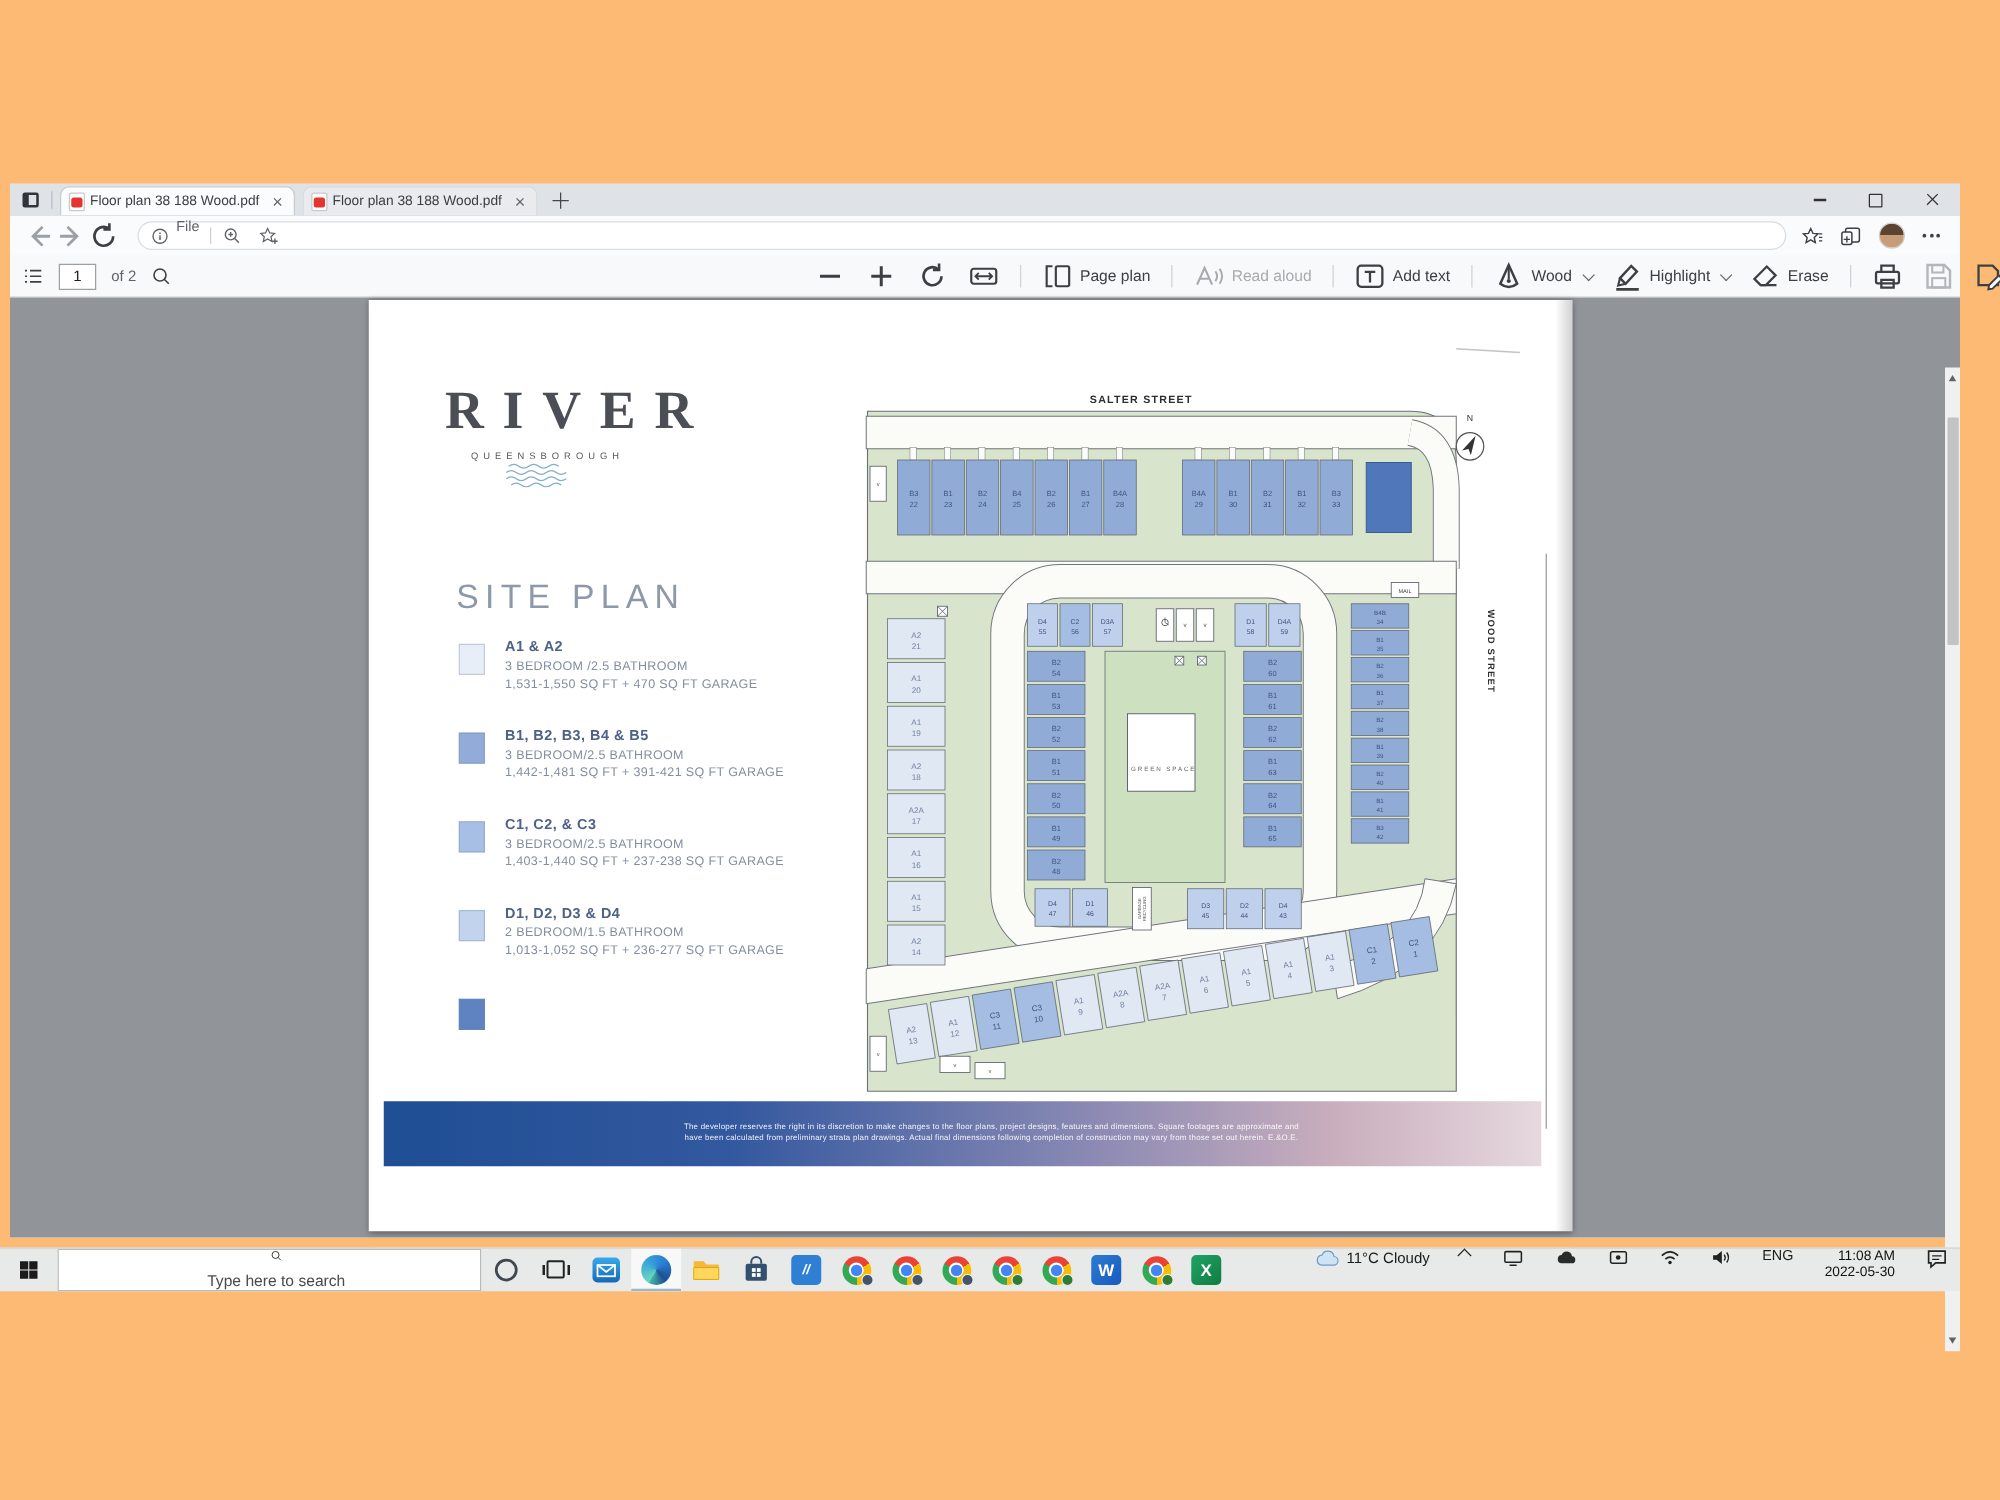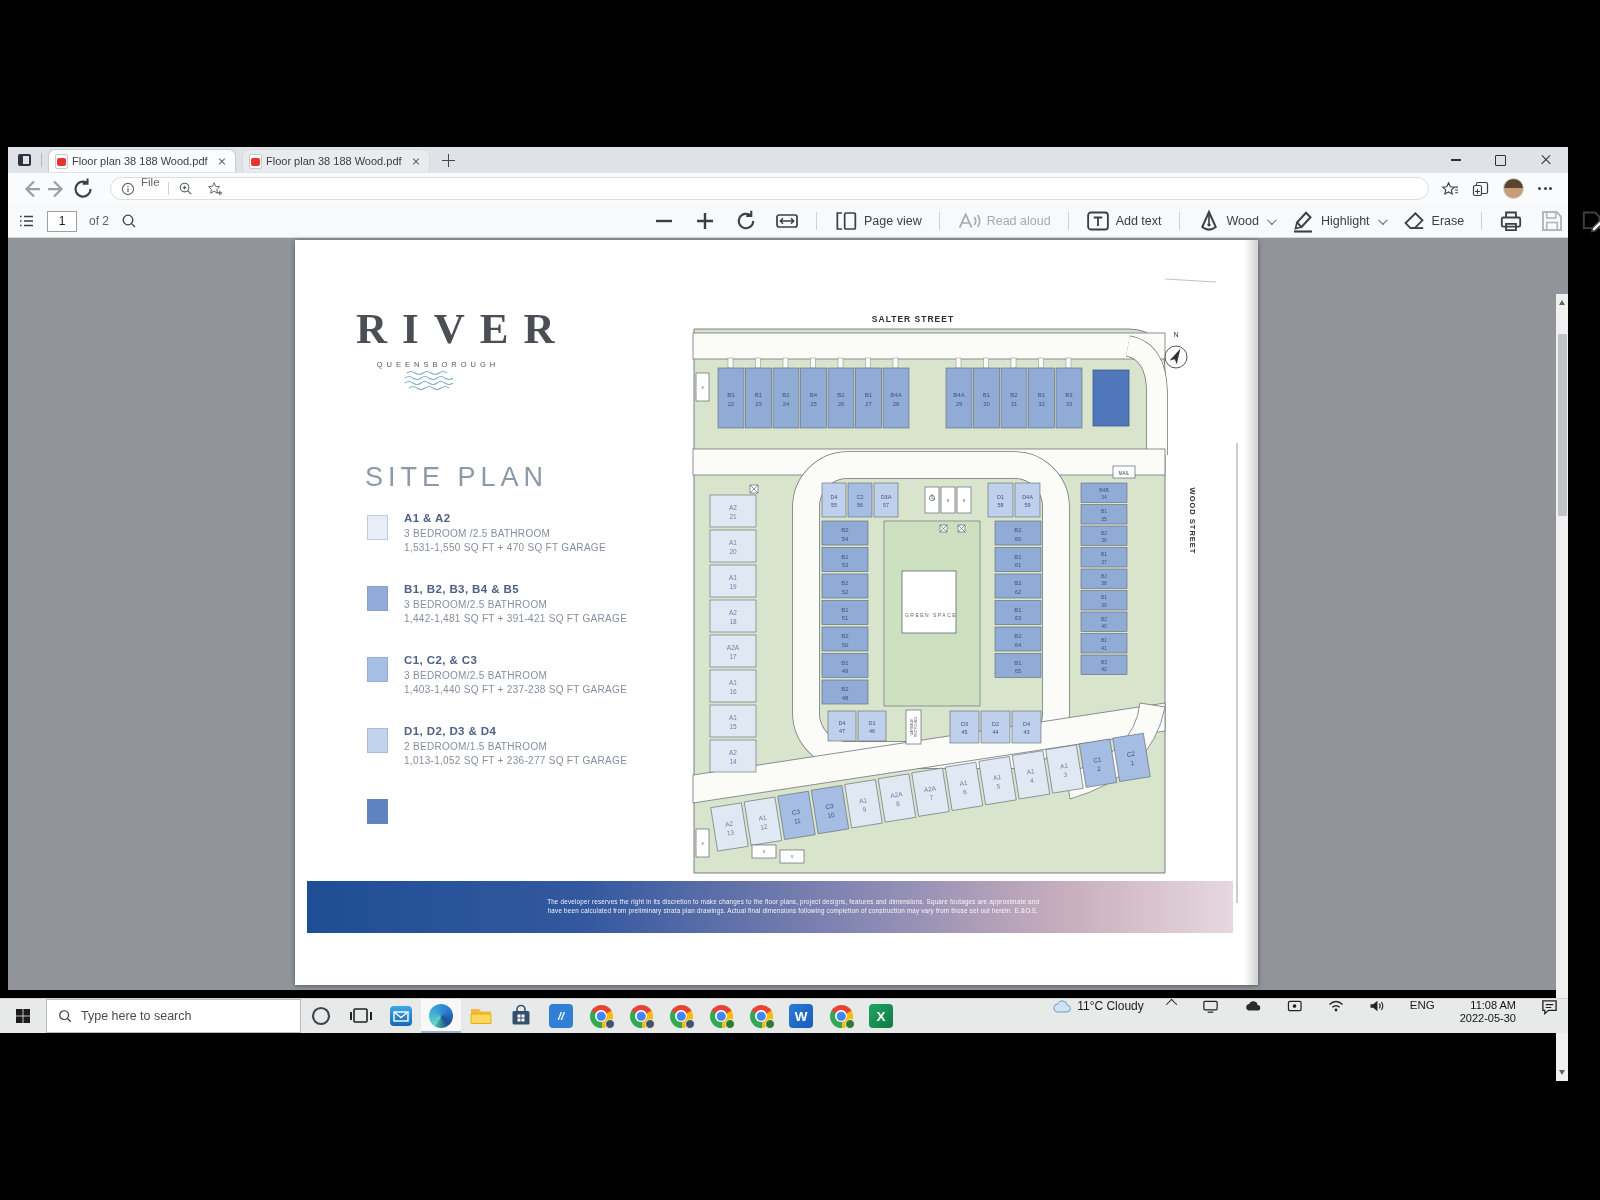--- a/index.html
+++ b/index.html
@@ -1,18 +1,18 @@
 <!DOCTYPE html>
 <html><head>
 <meta charset="utf-8">
 <style>
   * { margin:0; padding:0; box-sizing:border-box; }
   html,body { width:1600px; height:1200px; background:#fff; overflow:hidden;
               font-family:"Liberation Sans", sans-serif; }
-  .canvas { position:relative; width:1600px; height:1200px; background:#000000; }
+  .canvas { position:relative; width:1600px; height:1200px; background:#fdba74; }
 
   
   .window { position:absolute; left:8px; top:147px; width:1560px; height:843px; background:#fff; }
 
   .tabbar { position:relative; height:26px; background:#dfe2e7; }
   .tabactions { position:absolute; left:4px; top:4px; width:24px; height:18px; border-radius:4px;
                 display:flex; align-items:center; justify-content:center; }
   .tabactions .sq { width:13px; height:12px; border:2px solid #30343b; border-radius:2px; border-left-width:5px; }
   .tabsep { position:absolute; left:33px; top:6px; width:1px; height:14px; background:#b9bcc1; }
   .tab { position:absolute; top:2px; height:23px; width:188px; border-radius:7px 7px 0 0;
@@ -90,22 +90,22 @@
   .vscroll { position:absolute; right:0; top:56px; width:12px; height:787px; background:#f0f0f0; }
   .varrow { position:absolute; left:2.5px; width:0; height:0; }
   .varrow.up { top:6px; border-left:3.5px solid transparent; border-right:3.5px solid transparent; border-bottom:5px solid #5f6368; }
   .varrow.down { bottom:6px; border-left:3.5px solid transparent; border-right:3.5px solid transparent; border-top:5px solid #5f6368; }
   .vthumb { position:absolute; left:1.5px; top:40px; width:9px; height:182px; background:#c1c3c7; border-radius:1px; }
 
   
   .taskbar { position:absolute; left:0; top:998px; width:1568px; height:35px; background:#e8eae9;
              border-top:1px solid #d2d4d3; display:flex; align-items:stretch; }
   .startbtn { width:46px; display:flex; align-items:center; justify-content:center; }
-  .searchbox { width:255px; background:#fff; border:1px solid #b9bbba; display:flex; align-items:center;
-               gap:9px; padding-left:11px; font-size:12.5px; color:#4a4a4a; }
+  .searchbox { width:339px; background:#fff; border:1px solid #b9bbba; display:flex; align-items:center;
+               gap:9px; padding-left:11px; font-size:12.5px; color:#4a4a4a;flex-direction:column; }
   .apps { display:flex; }
   .app { width:40px; display:flex; align-items:center; justify-content:center; position:relative; }
   .app.active { background:rgba(255,255,255,.65); box-shadow:inset 0 -2px 0 #9ab6cf; }
   .badge { position:absolute; right:6px; bottom:4px; width:10px; height:10px; border-radius:50%;
            border:1.5px solid #e8eae9; }
   .ic { width:24px; height:24px; display:block; }
   .ic-edge { width:24px; height:24px; border-radius:50%;
              background:conic-gradient(from 210deg, #6bd6c0, #35a3d8 30%, #2b7cd3 55%, #1d4f91 80%, #45b8a9); }
   .ic-chrome { width:23px; height:23px; border-radius:50%; position:relative;
                background:conic-gradient(from -60deg, #ea4335 0deg 120deg, #fbbc05 120deg 240deg, #34a853 240deg 360deg); }
@@ -241,21 +241,21 @@
               <rect x="1.5" y="3" width="15" height="9" rx="1.5" stroke="#3c4043" fill="none" stroke-width="1.3"></rect>
               <path d="M4,7.5 h10 M6,5.5 L4,7.5 6,9.5 M12,5.5 L14,7.5 12,9.5" stroke="#3c4043" stroke-width="1.1" fill="none"></path>
             </svg>
           </div>
         <div class="pbdivider"></div>
         <div class="pbbtn">
           <svg class="ic" width="18" height="16" viewBox="0 0 18 16">
               <path d="M6,2 h-3.5 v12 h3.5" stroke="#3c4043" fill="none" stroke-width="1.3"></path>
               <rect x="8" y="2" width="8" height="12" rx="1" stroke="#3c4043" fill="none" stroke-width="1.3"></rect>
             </svg>
-          <span>Page view</span>
+          <span>Page plan</span>
         </div>
         <div class="pbdivider"></div>
         <div class="pbbtn disabled">
           <svg class="ic" width="18" height="16" viewBox="0 0 18 16">
               <path d="M2,13 L6.5,3 L11,13 M3.7,9.5 h5.6" stroke="#a8aaad" fill="none" stroke-width="1.3"></path>
               <path d="M13,5 q2,3 0,6 M15.5,3.5 q3,4.5 0,9" stroke="#a8aaad" fill="none" stroke-width="1.2"></path>
             </svg>
           <span>Read aloud</span>
         </div>
         <div class="pbdivider"></div>

